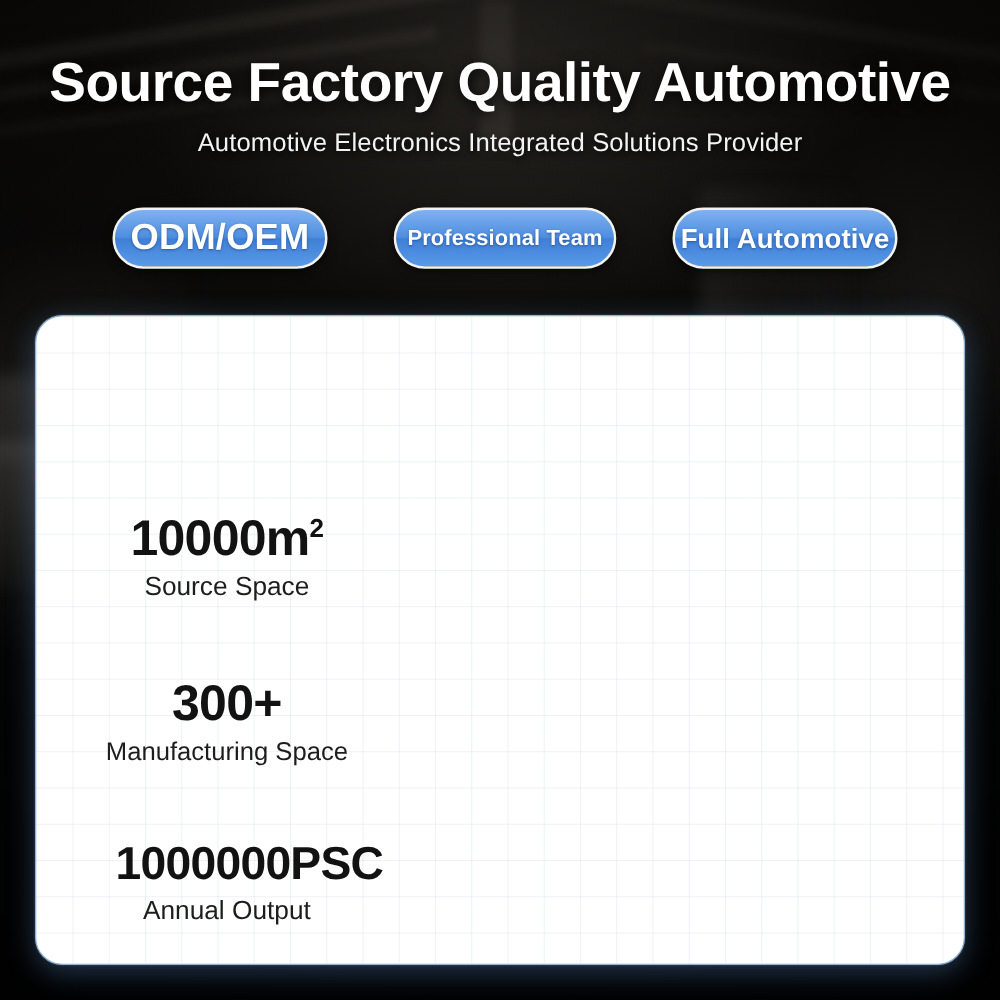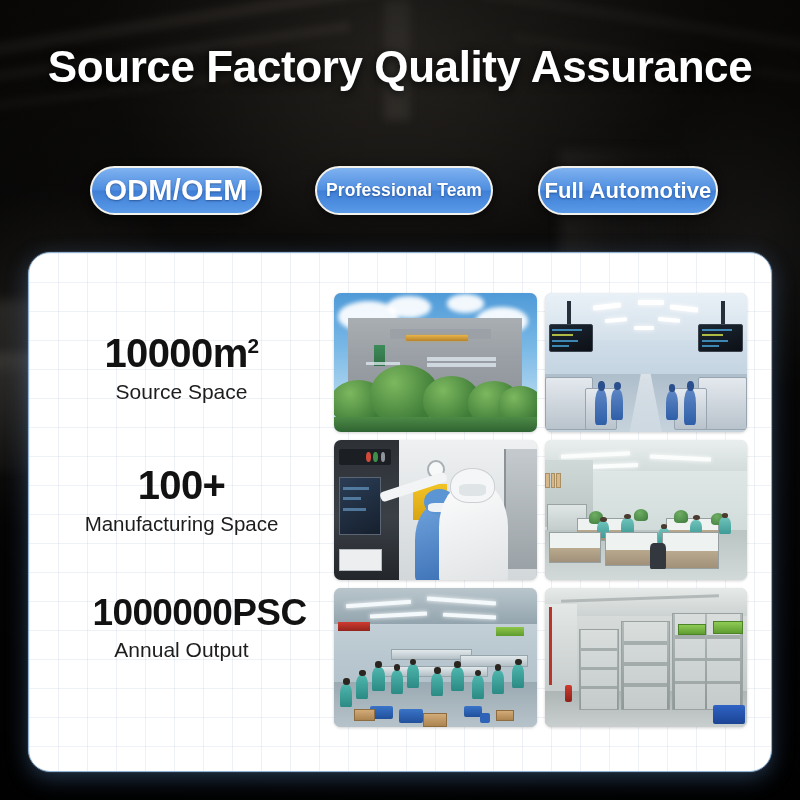--- a/index.html
+++ b/index.html
@@ -98,21 +98,21 @@
     z-index:6; overflow:hidden;
   }
   #card-grid {
     position:absolute; inset:0;
     background-image:
       linear-gradient(to right, rgba(150,170,195,.16) 1px, transparent 1px),
       linear-gradient(to bottom, rgba(150,170,195,.16) 1px, transparent 1px);
     background-size:29px 29px;
     pointer-events:none;
   }
-  #card-inner { position:absolute; inset:0; display:flex; }
+  #card-inner { position:absolute; inset:0; display:flex;align-items:flex-end; }
 
   
   #stats {
     position:relative; width:305px; flex:none;
     display:flex; flex-direction:column; justify-content:center;
     padding-bottom:30px;
   }
   .stat { text-align:center; }
   .stat.s0 { margin-bottom:60px; }
   .stat.s1 { margin-bottom:58px; }
@@ -416,21 +416,22 @@
   <div class="rafter r4"></div>
   <div class="rafter r5"></div>
   <div class="beam-v"></div>
   <div class="machine"></div>
   <div class="machine2"></div>
   <div class="pillar"></div>
   <div class="vignette"></div>
 </div>
 
 <div id="header">
-  <div id="title">Source Factory Quality Assurance</div>
+  <div id="title">Source Factory Quality Automotive</div>
+  <div id="subtitle">Automotive Electronics Integrated Solutions Provider</div>
 </div>
 
 <div id="badges">
   <div class="badge b0">ODM/OEM</div>
   <div class="badge b1">Professional Team</div>
   <div class="badge b2">Full Automotive</div>
 </div>
 
 <div id="card">
   <div id="card-grid"></div>
@@ -438,21 +439,21 @@
   <div id="card-inner">
 
     <div id="stats">
 
       <div class="stat s0">
         <div class="stat-value"><span>10000m</span><sup>2</sup></div>
         <div class="stat-label">Source Space</div>
       </div>
 
       <div class="stat s1">
-        <div class="stat-value">100+</div>
+        <div class="stat-value">300+</div>
         <div class="stat-label">Manufacturing Space</div>
       </div>
 
       <div class="stat s2">
         <div class="stat-value">1000000PSC</div>
         <div class="stat-label">Annual Output</div>
       </div>
 
     </div>
 

